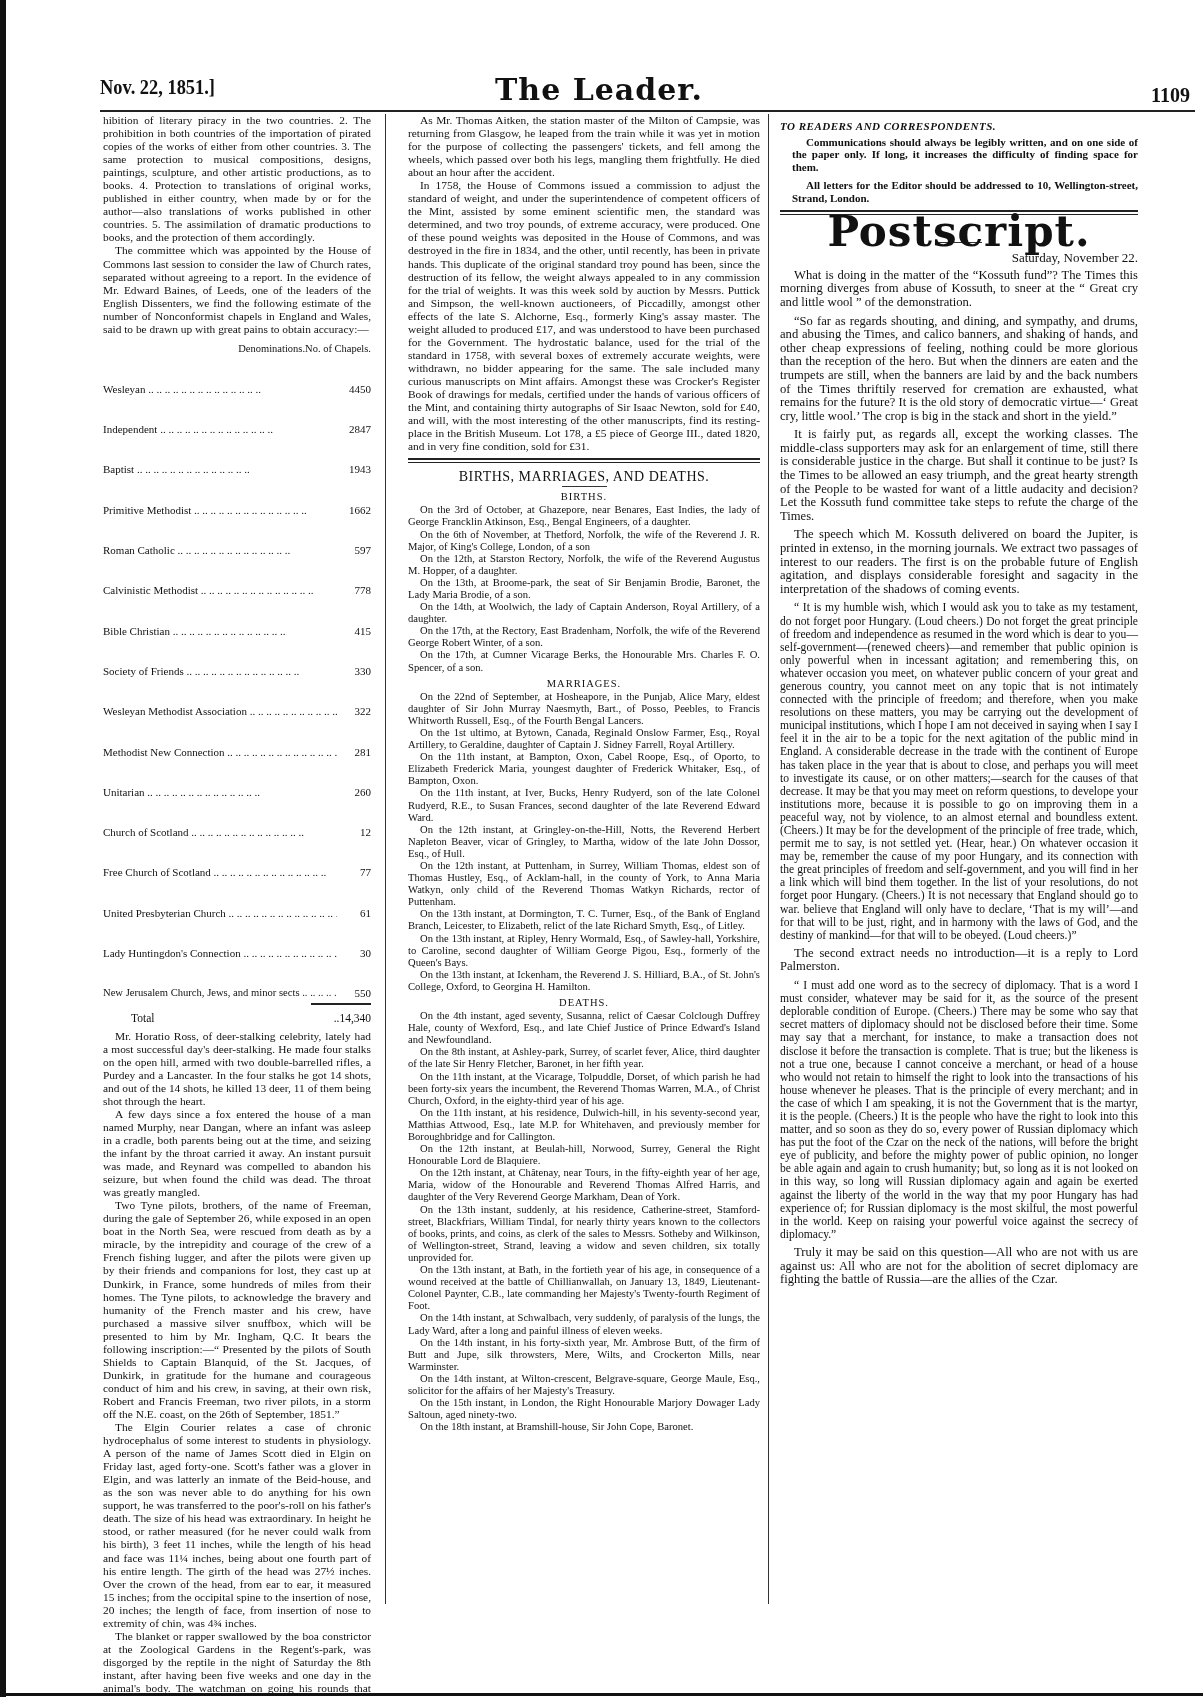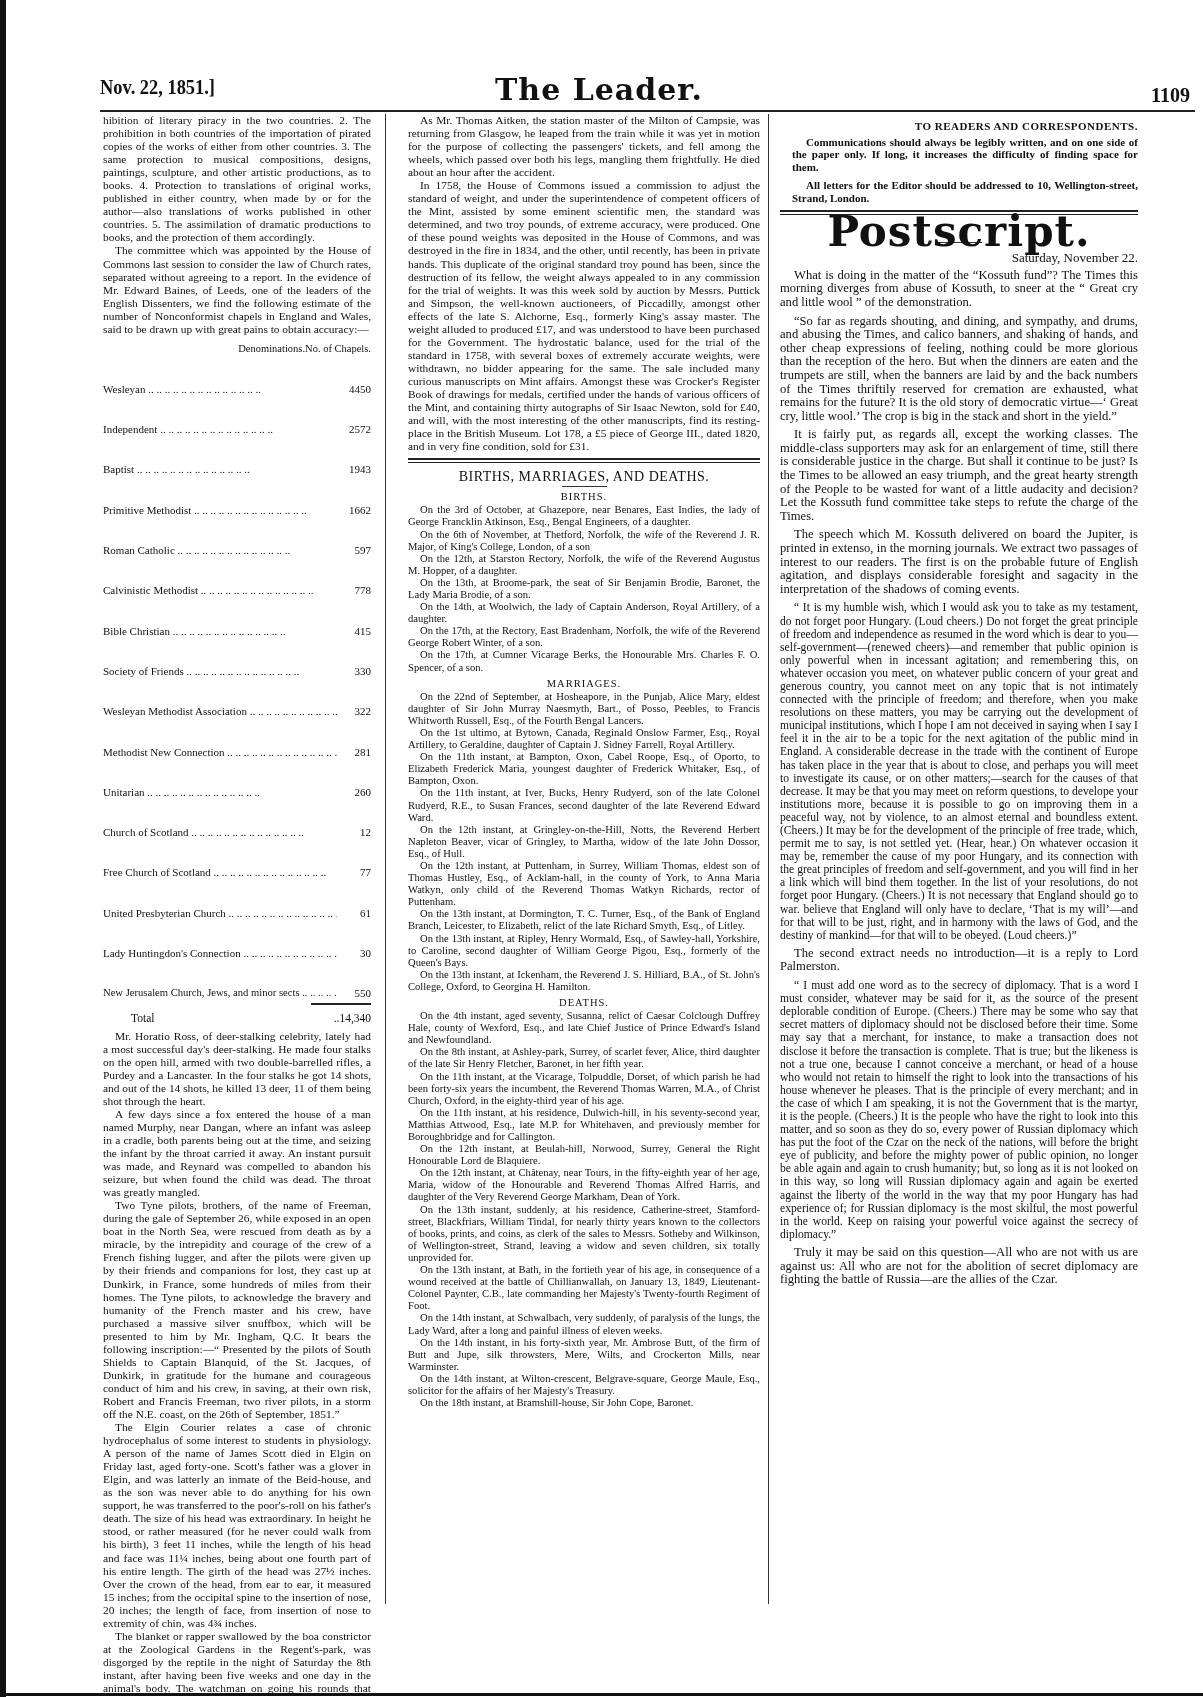--- a/index.html
+++ b/index.html
@@ -20,21 +20,21 @@
   .table-head { display: flex; justify-content: flex-end; font-size: 10.5px; margin: 6px 0 3px 16px; }
   .trow { display: flex; justify-content: space-between; font-size: 11px; line-height: 12.3px; margin-top: 28px; }
   .trow .name { white-space: nowrap; overflow: hidden; flex: 1; }
   .trow .name::after { content: " .. .. .. .. .. .. .. .. .. .. .. .. .. .."; }
   .trow .val { width: 34px; text-align: right; }
   .total { display: flex; justify-content: space-between; margin-top: 6px; font-size: 11.5px; padding-left: 28px; border-top: 1px solid transparent; }
   .sum-rule { height: 2px; background: #222; width: 60px; margin-left: auto; margin-top: 3px; }
   .sec-title { text-align: center; font-size: 14px; letter-spacing: 0.5px; margin: 7px 0 3px; }
   .sub-title { text-align: center; font-size: 10.5px; letter-spacing: 1px; margin: 3px 0 1px; font-family: Liberation Serif, serif; }
   .double-rule { border-top: 2px solid #222; border-bottom: 1px solid #222; height: 2px; margin: 5px 0; }
-  .notice-title { text-align: right; font-size: 11px; font-weight: bold; letter-spacing: 0.5px; margin: 6px 0 2px; }
+  .notice-title { text-align: left; font-size: 11px; font-weight: bold; letter-spacing: 0.5px; margin: 6px 0 2px; font-style: italic; }
   .notice p { font-size: 11px; line-height: 12.8px; margin: 0 0 1px 0; text-indent: -8px; padding-left: 12px; font-weight: bold; }
   .ps-title { text-align: center; font-size: 42px; font-family: "DejaVu Serif", serif; font-weight: bold; margin: 10px 0 2px; letter-spacing: 1px; }
   .short-rule { width: 45px; height: 1px; background: #333; margin: 4px auto 8px; }
   .dateline { text-align: right; font-size: 13px; margin-bottom: 4px; }
   .c3 p { margin: 0 0 5px 0; text-indent: 14px; }
   .c2 .entry { text-indent: 12px; margin: 0; font-size: 10.6px; line-height: 12.1px; }
 </style>
 </head>
 <body>
 
@@ -58,21 +58,21 @@
     <div class="table-head">
       <span>Denominations.</span>
       <span>No. of Chapels.</span>
     </div>
     <div class="trow">
         <span class="name">Wesleyan</span>
         <span class="val">4450</span>
       </div>
     <div class="trow">
         <span class="name">Independent</span>
-        <span class="val">2572</span>
+        <span class="val">2847</span>
       </div>
     <div class="trow">
         <span class="name">Baptist</span>
         <span class="val">1943</span>
       </div>
     <div class="trow">
         <span class="name">Primitive Methodist</span>
         <span class="val">1662</span>
       </div>
     <div class="trow">
@@ -167,20 +167,21 @@
   <p class="entry">On the 8th instant, at Ashley-park, Surrey, of scarlet fever, Alice, third daughter of the late Sir Henry Fletcher, Baronet, in her fifth year.</p>
   <p class="entry">On the 11th instant, at the Vicarage, Tolpuddle, Dorset, of which parish he had been forty-six years the incumbent, the Reverend Thomas Warren, M.A., of Christ Church, Oxford, in the eighty-third year of his age.</p>
   <p class="entry">On the 11th instant, at his residence, Dulwich-hill, in his seventy-second year, Matthias Attwood, Esq., late M.P. for Whitehaven, and previously member for Boroughbridge and for Callington.</p>
   <p class="entry">On the 12th instant, at Beulah-hill, Norwood, Surrey, General the Right Honourable Lord de Blaquiere.</p>
   <p class="entry">On the 12th instant, at Châtenay, near Tours, in the fifty-eighth year of her age, Maria, widow of the Honourable and Reverend Thomas Alfred Harris, and daughter of the Very Reverend George Markham, Dean of York.</p>
   <p class="entry">On the 13th instant, suddenly, at his residence, Catherine-street, Stamford-street, Blackfriars, William Tindal, for nearly thirty years known to the collectors of books, prints, and coins, as clerk of the sales to Messrs. Sotheby and Wilkinson, of Wellington-street, Strand, leaving a widow and seven children, six totally unprovided for.</p>
   <p class="entry">On the 13th instant, at Bath, in the fortieth year of his age, in consequence of a wound received at the battle of Chillianwallah, on January 13, 1849, Lieutenant-Colonel Paynter, C.B., late commanding her Majesty's Twenty-fourth Regiment of Foot.</p>
   <p class="entry">On the 14th instant, at Schwalbach, very suddenly, of paralysis of the lungs, the Lady Ward, after a long and painful illness of eleven weeks.</p>
   <p class="entry">On the 14th instant, in his forty-sixth year, Mr. Ambrose Butt, of the firm of Butt and Jupe, silk throwsters, Mere, Wilts, and Crockerton Mills, near Warminster.</p>
   <p class="entry">On the 14th instant, at Wilton-crescent, Belgrave-square, George Maule, Esq., solicitor for the affairs of her Majesty's Treasury.</p>
+  <p class="entry">On the 15th instant, in London, the Right Honourable Marjory Dowager Lady Saltoun, aged ninety-two.</p>
   <p class="entry">On the 18th instant, at Bramshill-house, Sir John Cope, Baronet.</p>
 </div>
 
 <div class="col c3">
   <div class="notice-title">TO READERS AND CORRESPONDENTS.</div>
   <div class="notice">
     <p>Communications should always be legibly written, and on one side of the paper only. If long, it increases the difficulty of finding space for them.</p>
     <p>All letters for the Editor should be addressed to 10, Wellington-street, Strand, London.</p>
   </div>
   <div class="double-rule"></div>

